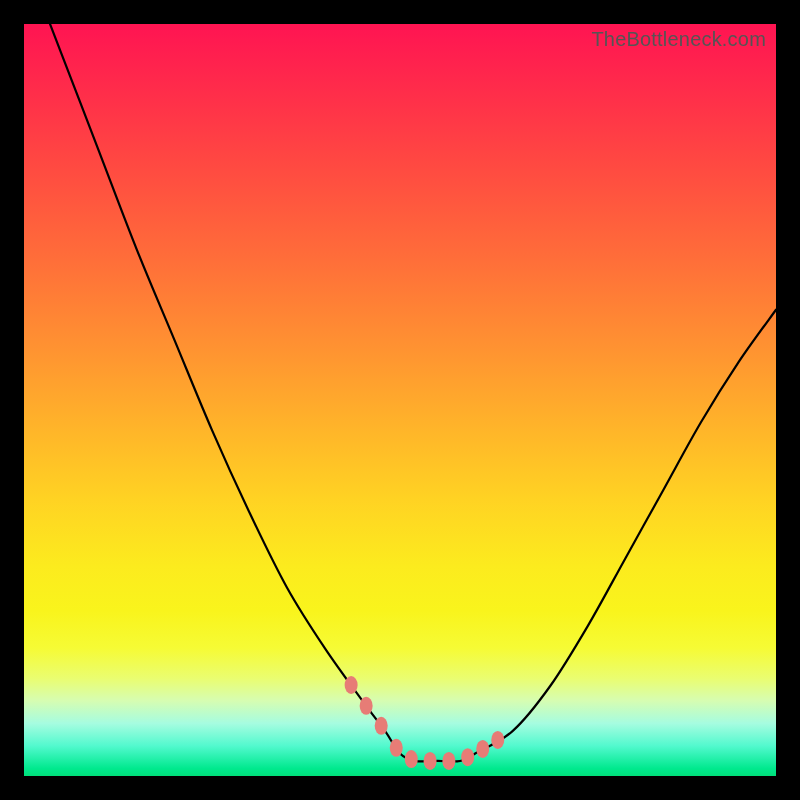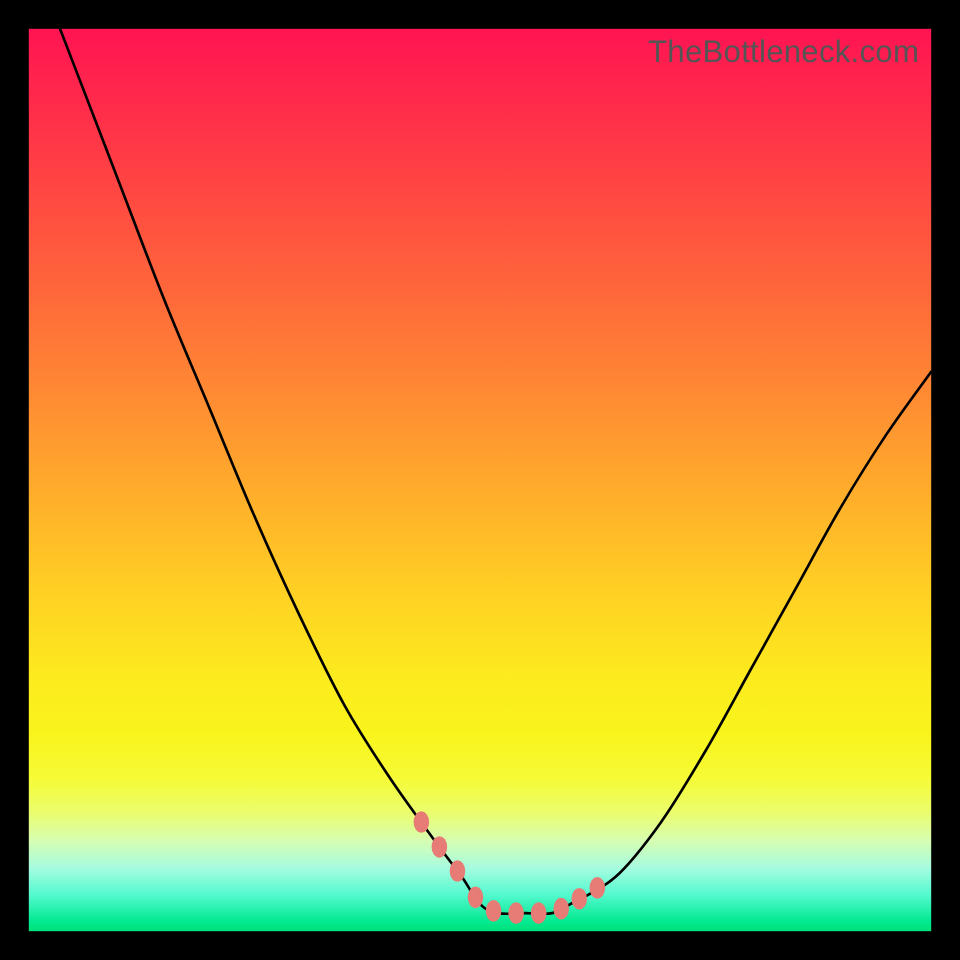--- a/index.html
+++ b/index.html
@@ -41,21 +41,21 @@
       #a6fce0 93%,
       #52f9ce 96%,
       #00e98e 99%,
       #00e07a 100%
     );
   }
   .watermark {
     position: absolute;
     top: 4px;
     right: 10px;
-    font-size: 26px;
+    font-size: 20px;
     font-weight: 500;
     color: #555555;
     letter-spacing: 0.2px;
     user-select: none;
   }
   svg.overlay {
     position: absolute;
     left: 0;
     top: 0;
     width: 752px;

